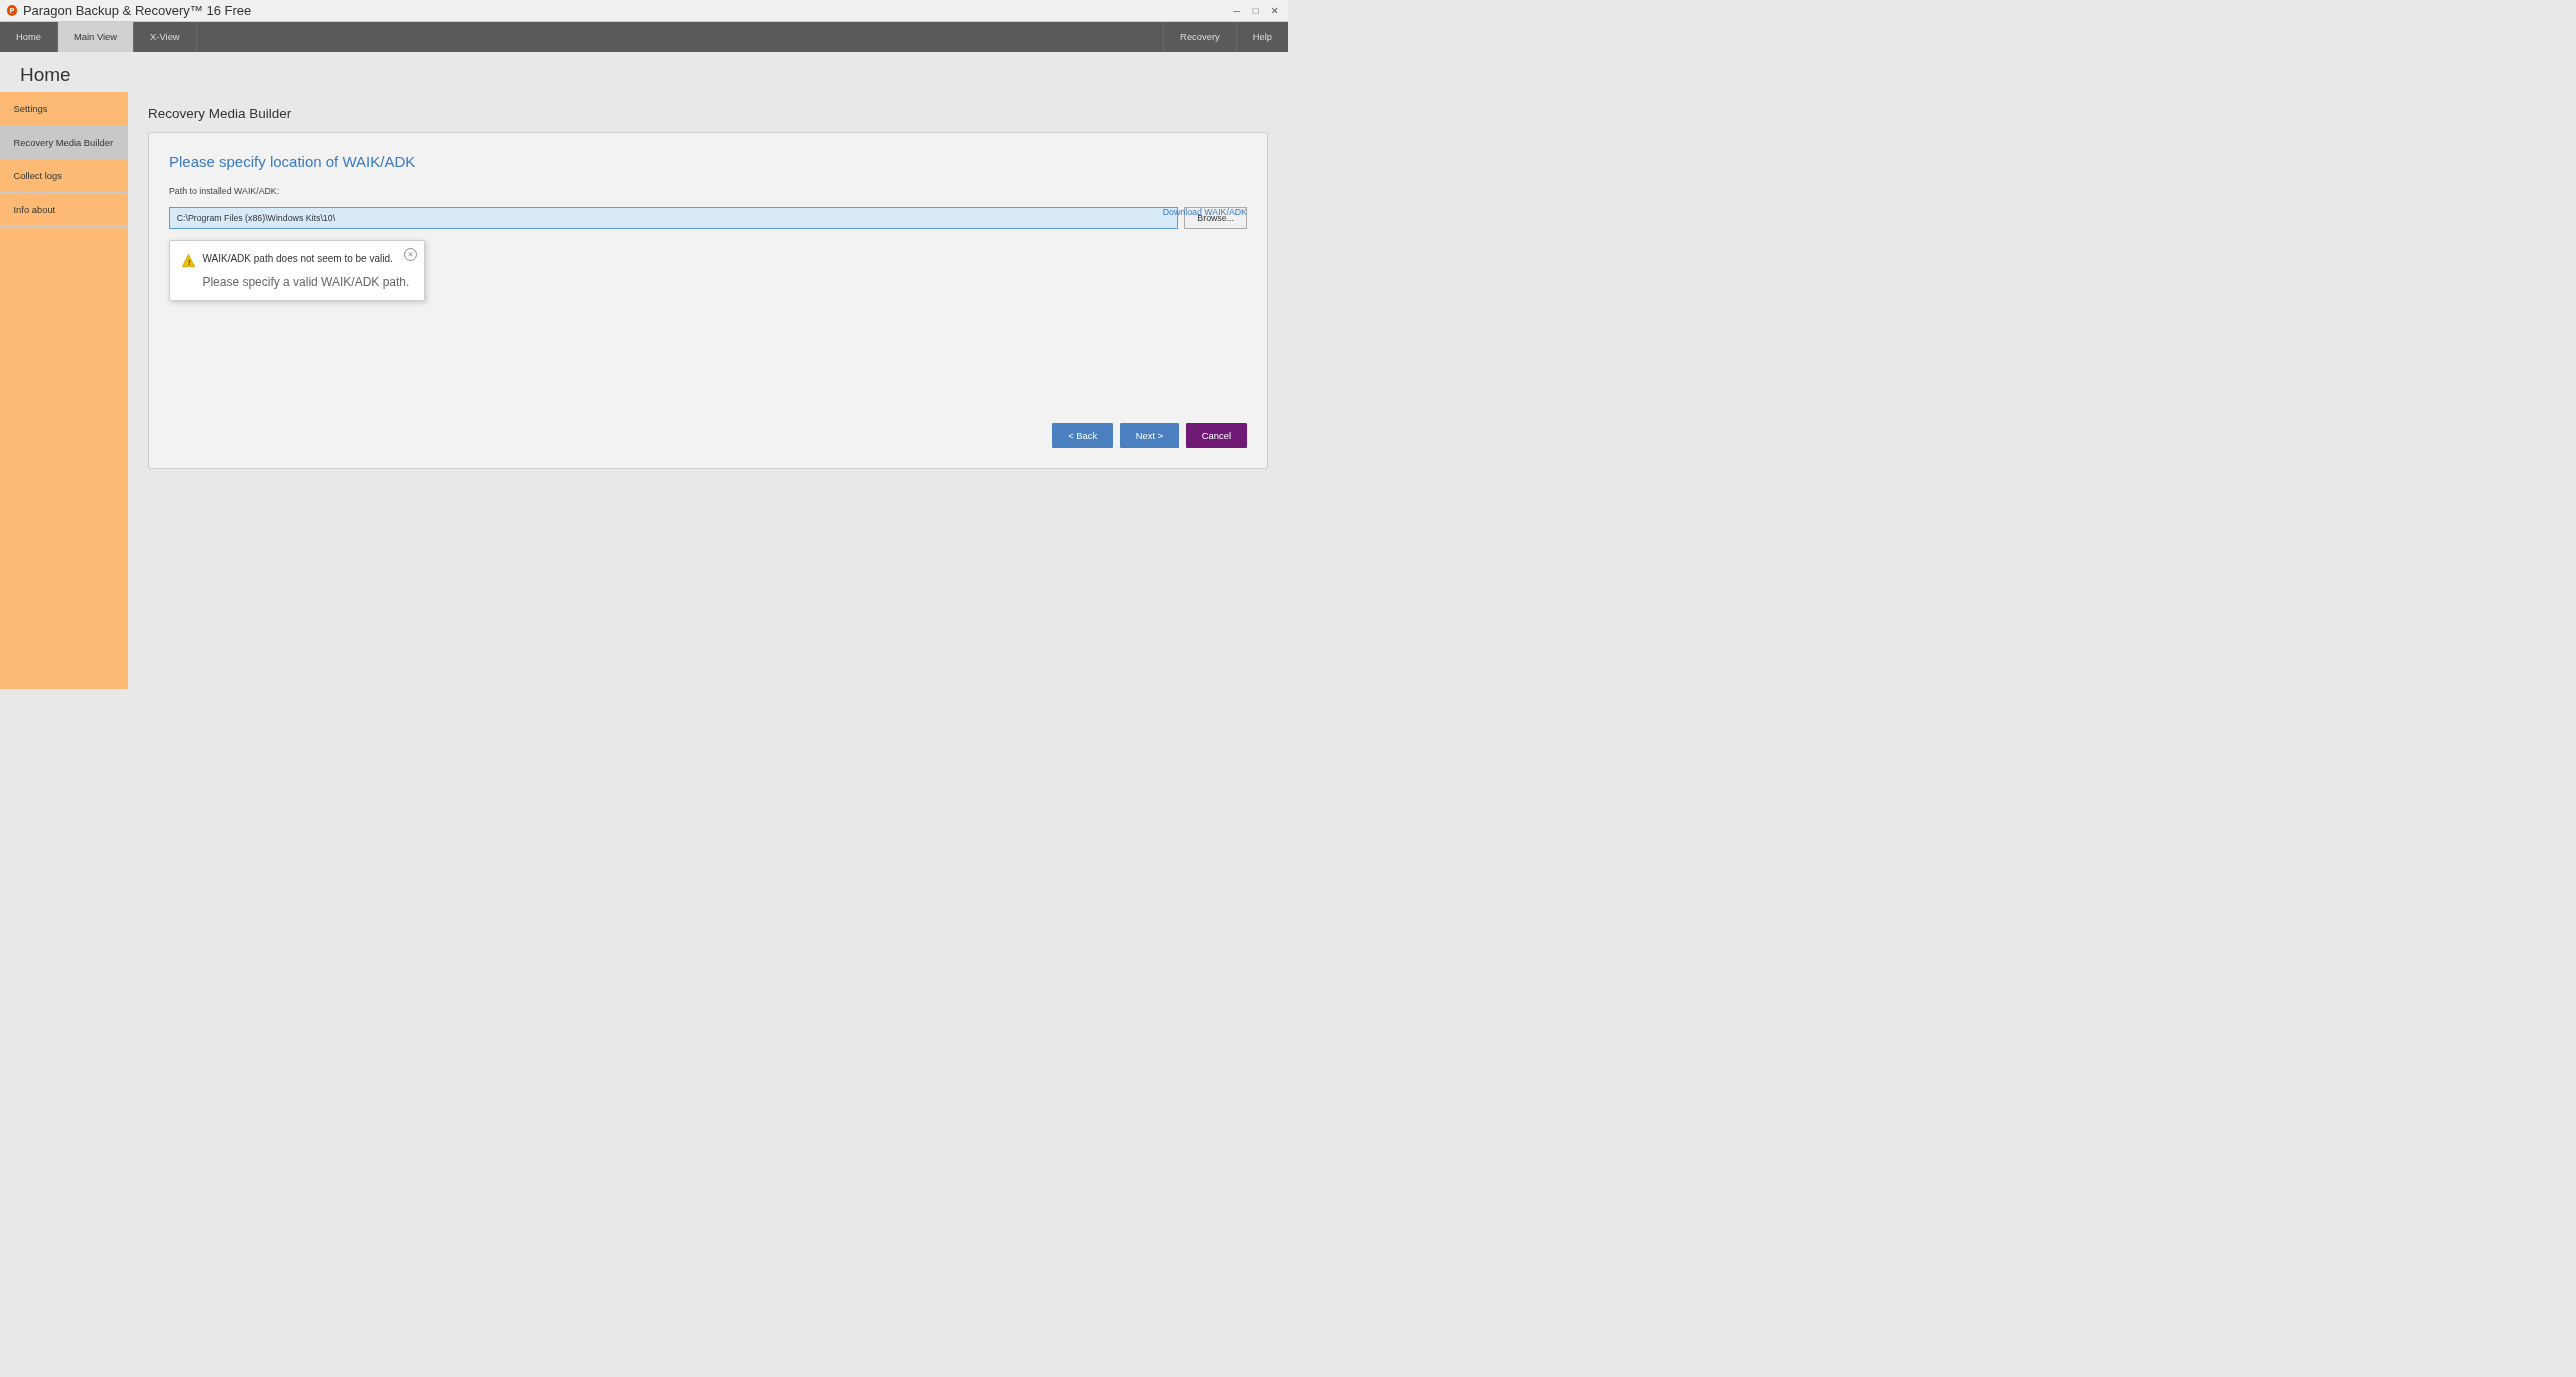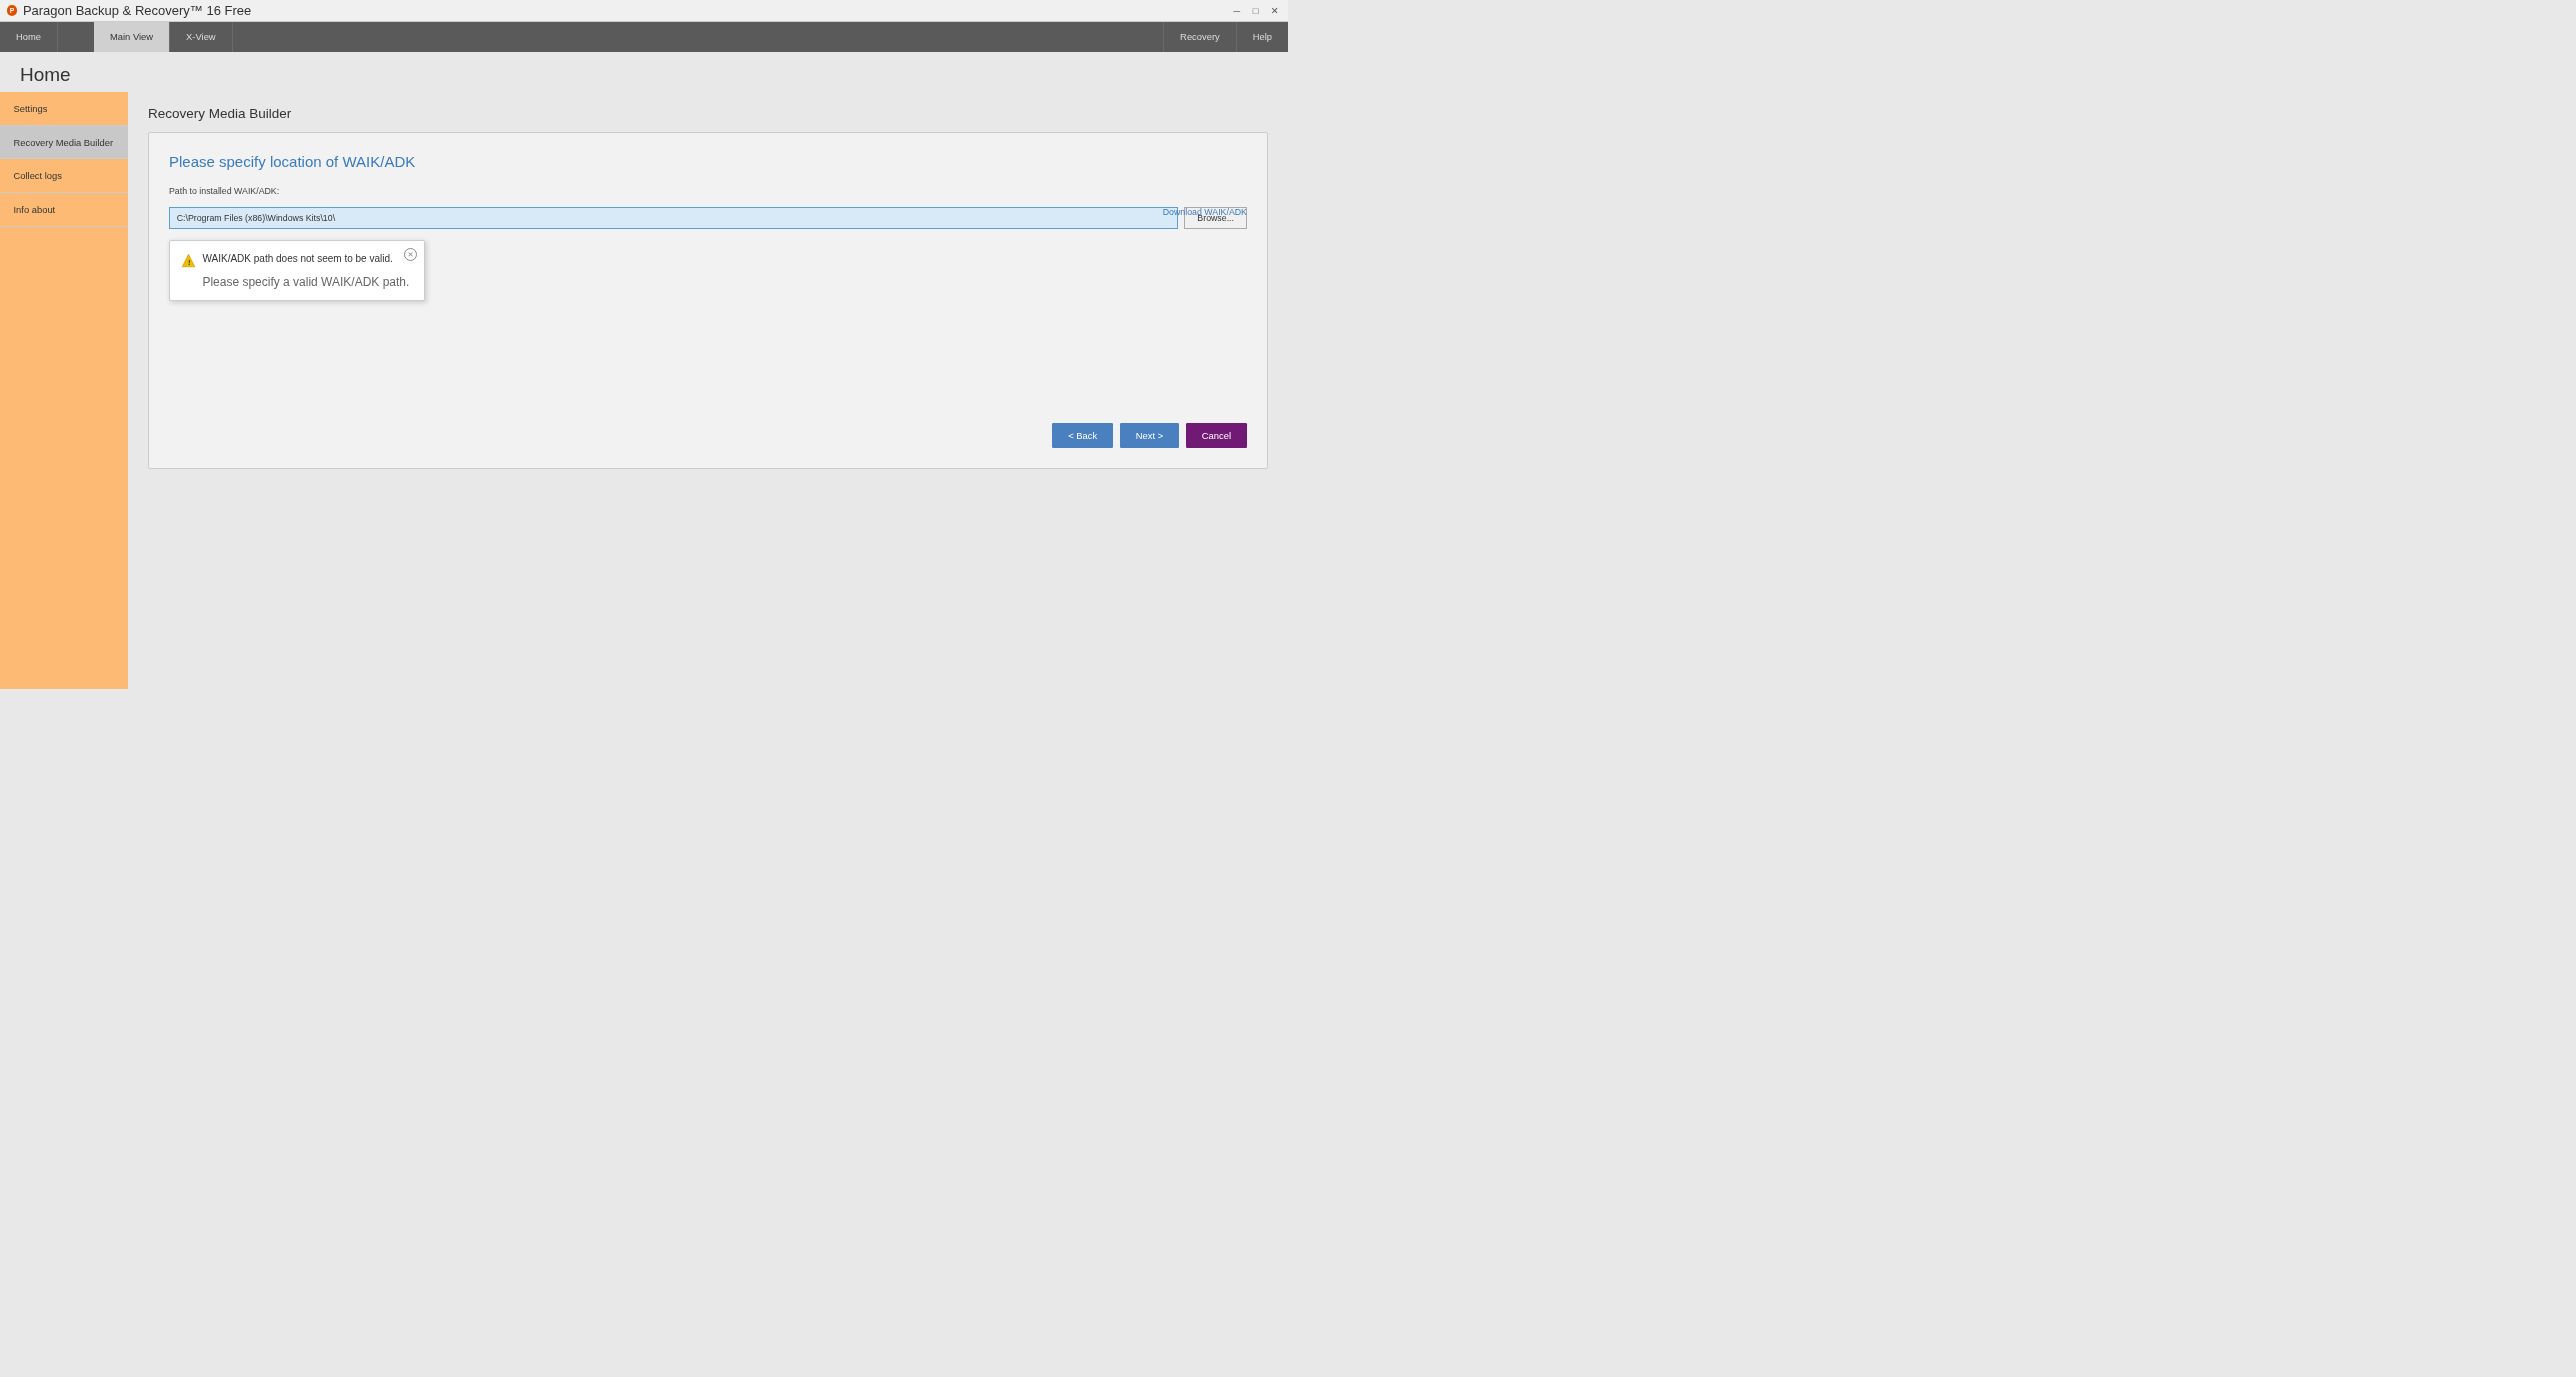--- a/index.html
+++ b/index.html
@@ -70,21 +70,20 @@
       display: flex;
       align-items: center;
       color: #ddd;
       font-size: 9.4px;
       cursor: pointer;
       border-right: 0.7px solid #6a6a6a;
     }
     .nav-item.active {
       background: #d0d0d0;
       color: #333;
-      margin-left: 36px;
     }
     .nav-right {
       margin-left: auto;
       display: flex;
       align-items: stretch;
     }
     .nav-right .nav-item {
       border-right: none;
       border-left: 0.7px solid #6a6a6a;
     }

